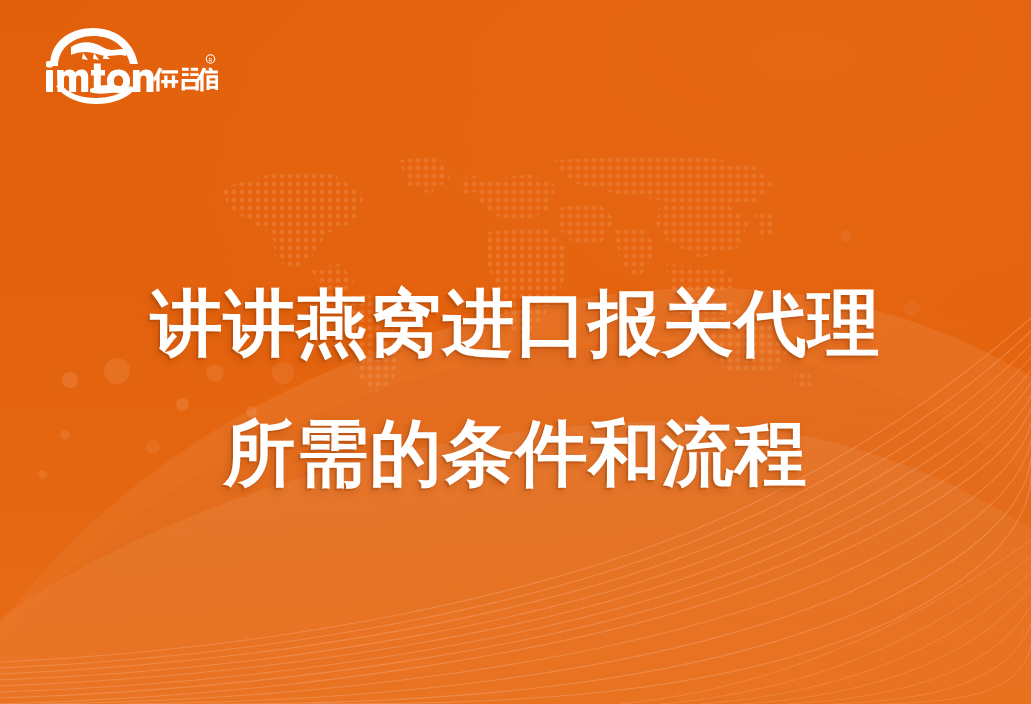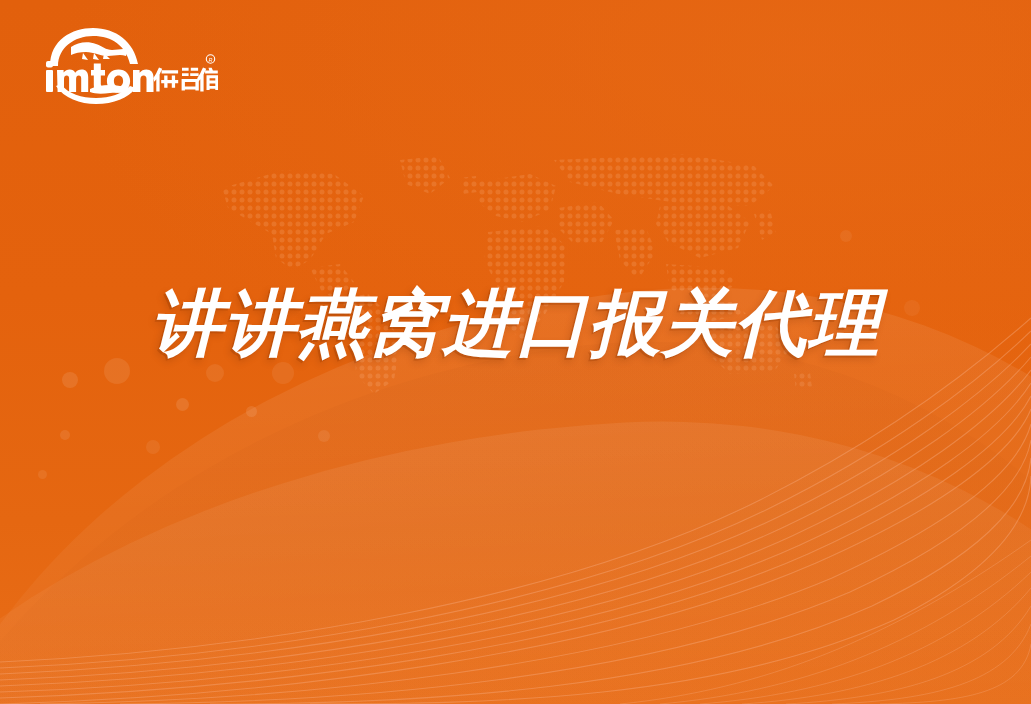--- a/index.html
+++ b/index.html
@@ -12,21 +12,20 @@
     font-family: "Liberation Sans", "DejaVu Sans", sans-serif;
   }
 
   #banner {
     position: relative;
     width: 1031px;
     height: 704px;
     overflow: hidden;
     background: #e4620d;
     user-select: none;
-    font-style: italic;
   }
 
   
   .layer {
     position: absolute;
     inset: 0;
     pointer-events: none;
   }
 
   
@@ -261,15 +260,16 @@
 
       <g fill="none" stroke="#ffffff" stroke-width="1.1">
         <circle cx="172.5" cy="33" r="4.2"></circle>
       </g>
       <text x="172.5" y="35.6" font-family="Liberation Sans, sans-serif" font-size="5.4" fill="#ffffff" text-anchor="middle">R</text>
     </svg>
   </div>
 
   <div class="headline">
     <span class="line">讲讲燕窝进口报关代理</span>
+    <span class="line">所需的条件和流程</span>
   </div>
 
 </div>
 
 </body></html>

